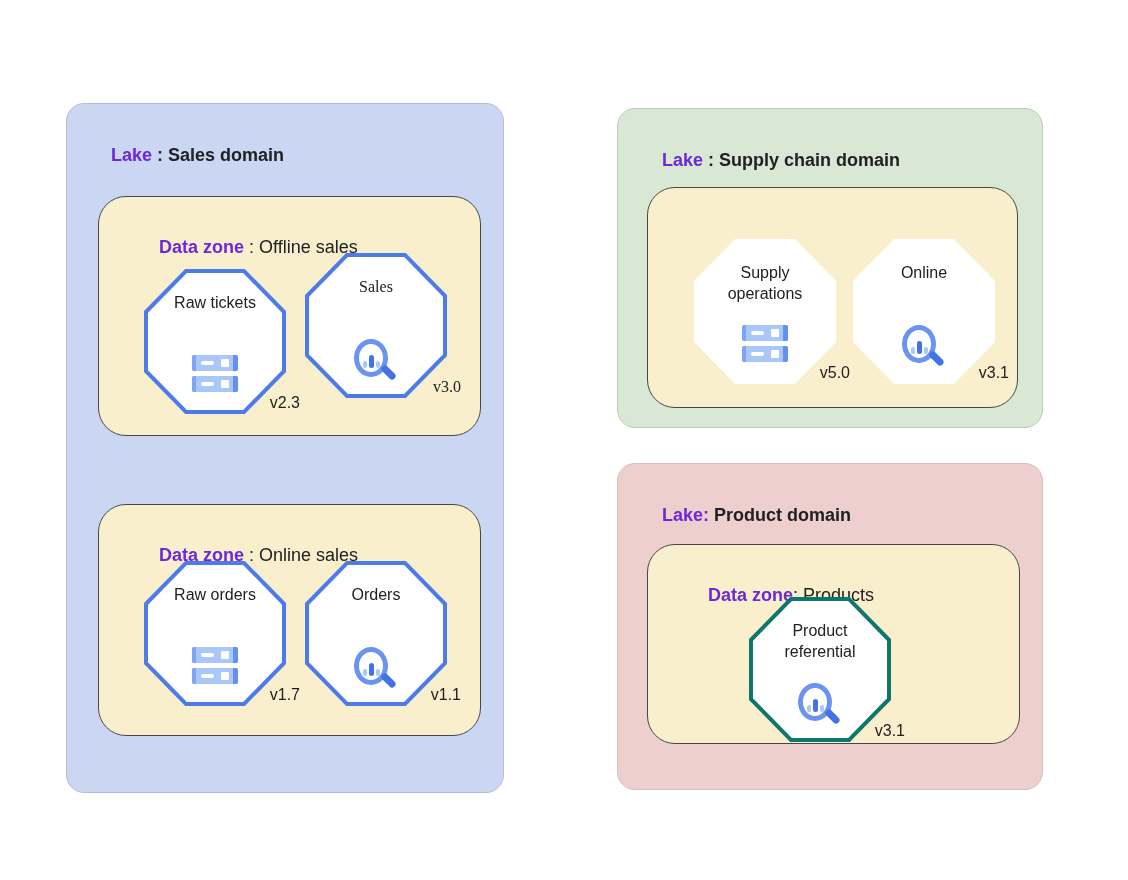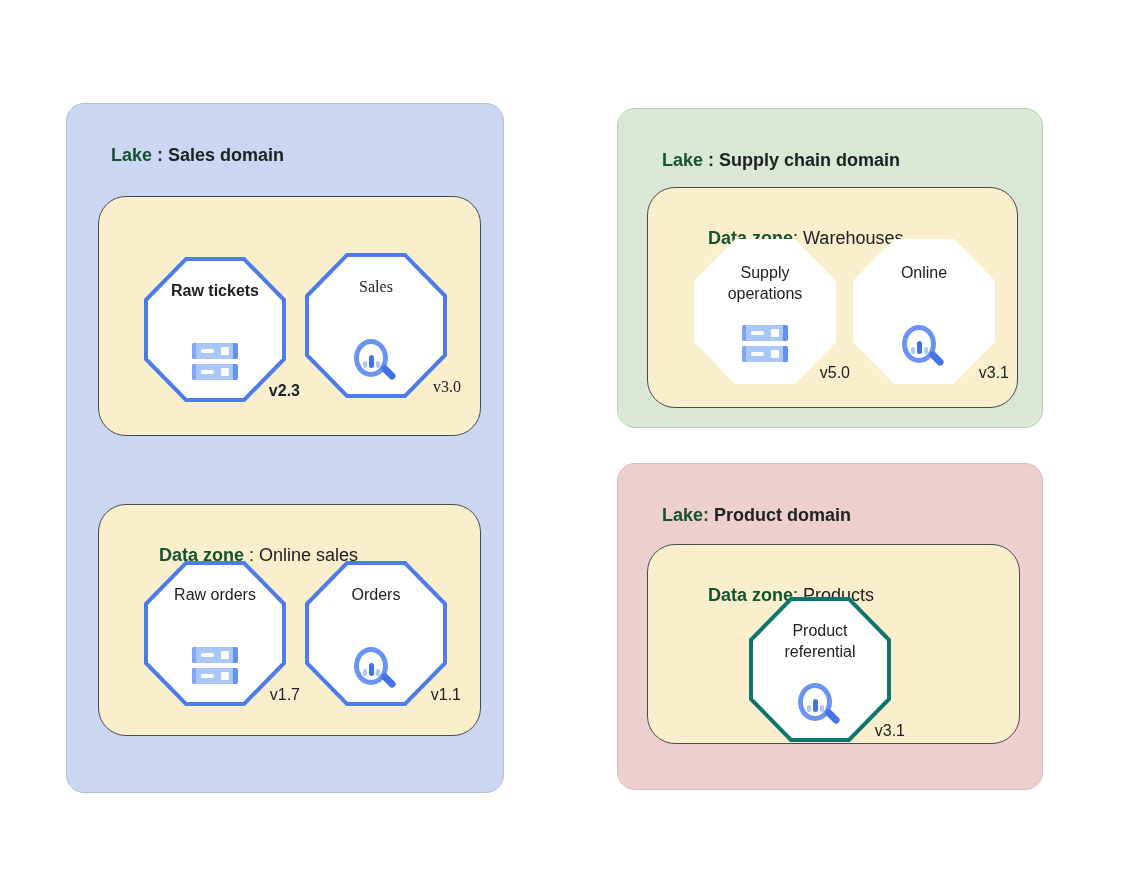--- a/index.html
+++ b/index.html
@@ -16,21 +16,21 @@
   .lake { position: absolute; border-radius: 18px; box-sizing: border-box; }
   #lake-sales   { left: 66px;  top: 103px; width: 438px; height: 690px; background: #CBD7F2; border: 1px solid #B3BED9; }
   #lake-supply  { left: 617px; top: 108px; width: 426px; height: 320px; background: #D9E7D5; border: 1px solid #BCCDB8; }
   #lake-product { left: 617px; top: 463px; width: 426px; height: 327px; background: #EDCFCE; border: 1px solid #D9BCBB; }
 
   .lake-title {
     position: absolute; top: 20px; left: 24px;
     font-size: 18px; font-weight: 700; color: #202124;
     white-space: pre-wrap;
   }
-  .t-blue { color: #14532d; font-weight: 700; white-space: pre-wrap; }
+  .t-blue { color: #6d28d9; font-weight: 700; white-space: pre-wrap; }
 
   
   .zone {
     position: absolute; background: #FAEFCD;
     border: 1.5px solid #45484D; border-radius: 28px;
     box-sizing: border-box;
   }
   #zone-offline    { left: 31px; top: 92px;  width: 383px; height: 240px; }
   #zone-online     { left: 31px; top: 400px; width: 383px; height: 232px; }
   #zone-warehouses { left: 29px; top: 78px;  width: 371px; height: 221px; }
@@ -117,22 +117,25 @@
 </style>
 </head>
 <body>
 
 <div class="lake" id="lake-sales">
   <div class="lake-title">
     <span class="t-blue">Lake</span><span> : Sales domain</span>
   </div>
 
   <div class="zone" id="zone-offline">
-
-    <div class="entity" style="left:45px;top:60px;font-weight:bold;">
+    <div class="zone-title">
+      <span class="t-blue">Data zone</span><span> : Offline sales</span>
+    </div>
+
+    <div class="entity" style="left:45px;top:72px;">
       <div class="oct oct-blue">
         <div class="oct-fill">
           <div class="entity-label">Raw tickets</div>
           <div class="server-icon">
             <div class="server-bar">
                 <span class="server-dash"></span>
                 <span class="server-square"></span>
               </div>
             <div class="server-bar">
                 <span class="server-dash"></span>
@@ -204,23 +207,20 @@
     </div>
   </div>
 </div>
 
 <div class="lake" id="lake-supply">
   <div class="lake-title">
     <span class="t-blue">Lake</span><span> : Supply chain domain</span>
   </div>
 
   <div class="zone" id="zone-warehouses">
-    <div class="zone-title">
-      <span class="t-blue">Data zone</span><span>: Warehouses</span>
-    </div>
 
     <div class="entity" style="left:46px;top:51px;">
       <div class="oct oct-green">
         <div class="oct-fill">
           <div class="entity-label">Supply operations</div>
           <div class="server-icon">
             <div class="server-bar">
                 <span class="server-dash"></span>
                 <span class="server-square"></span>
               </div>

